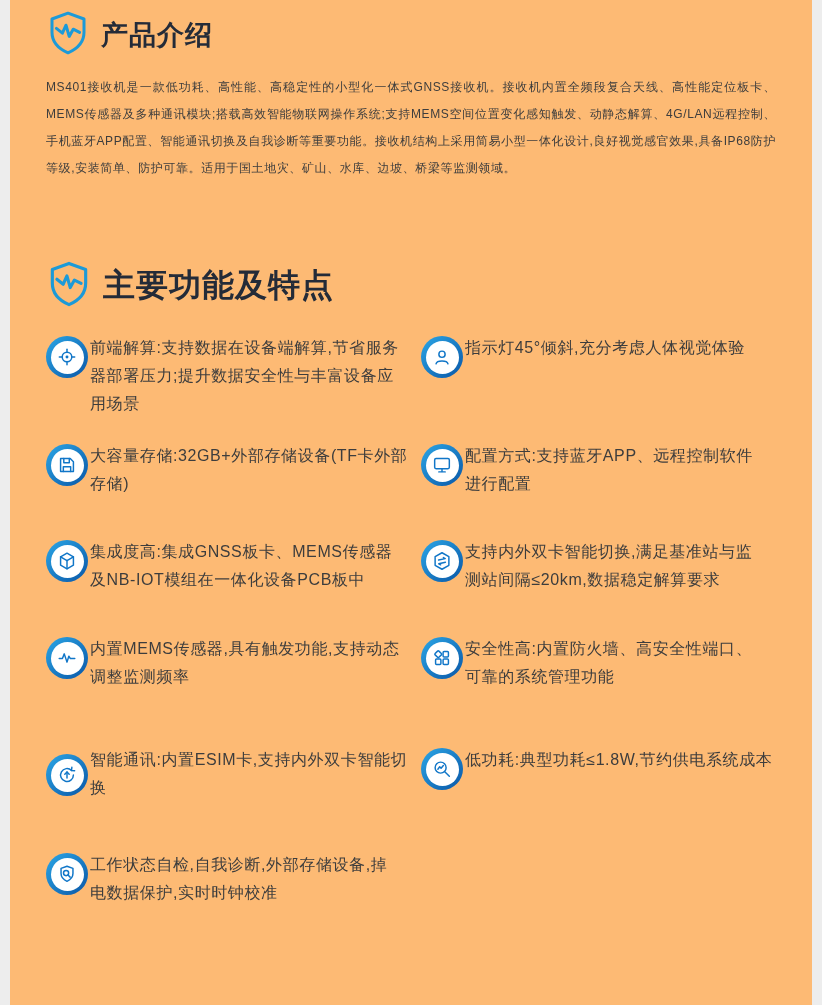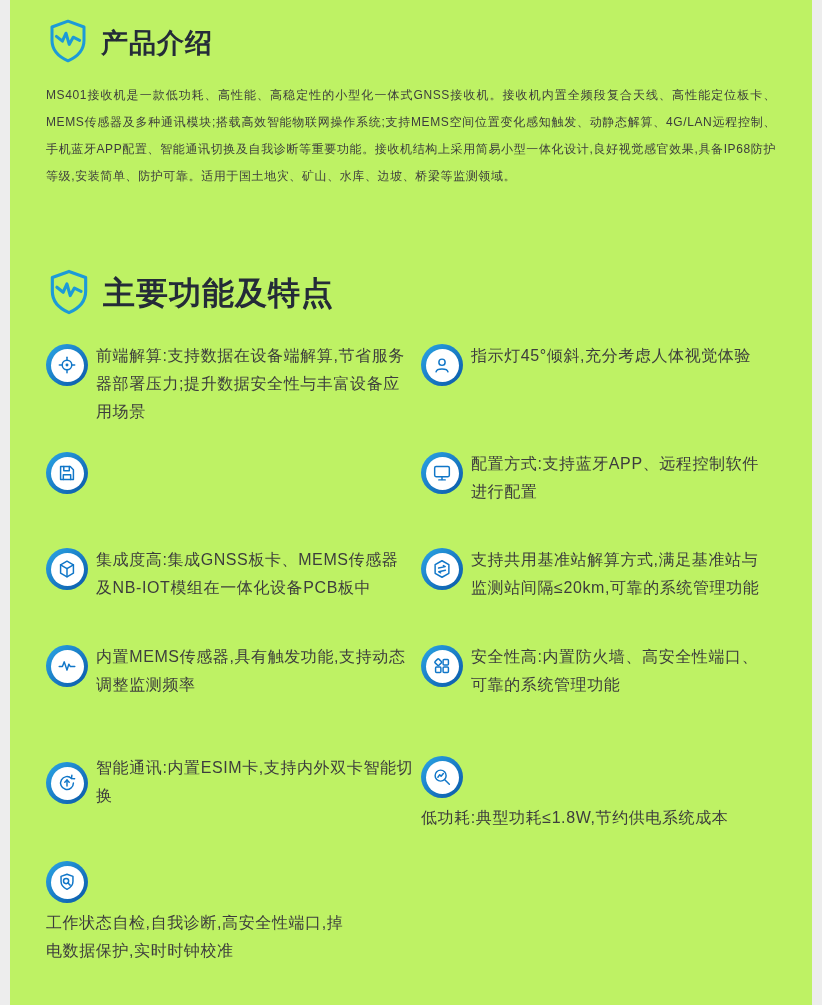--- a/index.html
+++ b/index.html
@@ -4,24 +4,24 @@
 <style>
   html, body {
     margin: 0;
     padding: 0;
     background: #ededed;
     font-family: "Liberation Sans", "DejaVu Sans", sans-serif;
   }
   .page {
     width: 802px;
     margin: 0 auto;
-    background: #bef264;
+    background: #fdba74;
     min-height: 1005px;
     box-sizing: border-box;
-    padding: 16px 34px 10px 34px;
+    padding: 8px 34px 10px 34px;
   }
   .section-header {
     display: flex;
     align-items: center;
     gap: 9px;
     margin: 0;
   }
   .section-header .shield {
     flex: 0 0 auto;
     display: block;
@@ -44,37 +44,37 @@
   .section-gap { height: 64px; }
   .features-grid {
     display: grid;
     grid-template-columns: 375px 1fr;
     margin-top: 22px;
     padding-left: 2px;
   }
   .feature {
     display: flex;
     align-items: flex-start;
-    gap: 8px;
+    gap: 2px;
   }
   .feature-text {
     font-size: 16px;
     line-height: 28px;
     color: #3d3d3d;
     letter-spacing: 0.6px;
     max-width: 318px;
     margin-top: -2px;
   }
   .col-right .feature-text { max-width: 302px; }
   .mb1 { margin-bottom: 26px; }
   .mb2 { margin-bottom: 42px; }
   .mb3 { margin-bottom: 43px; }
   .mb4 { margin-bottom: 57px; }
   .mb5 { margin-bottom: 51px; align-items: center; }
-  .mb6 { margin-bottom: 18px; flex-direction: column; }
+  .mb6 { margin-bottom: 18px; }
   .fi {
     flex: 0 0 auto;
     width: 42px;
     height: 42px;
     border-radius: 50%;
     background: linear-gradient(135deg, #2ba6e6 0%, #0a57a7 100%);
     display: flex;
     align-items: center;
     justify-content: center;
   }
@@ -149,20 +149,21 @@
     <div class="feature col-left mb2">
       <span class="fi">
           <span class="fi-inner">
         <svg width="22" height="22" viewBox="0 0 24 24" fill="none" stroke="#1076c8" stroke-width="1.6" stroke-linecap="round" stroke-linejoin="round">
           <path d="M5 5h10.5L19 8.5V19H5z"></path>
               <path d="M8.5 5v4.5h6V5"></path>
               <path d="M8 19v-5h8v5"></path>
         </svg>
       </span>
         </span>
+      <div class="feature-text">大容量存储:32GB+外部存储设备(TF卡外部存储)</div>
     </div>
     <div class="feature col-right mb2">
       <span class="fi">
           <span class="fi-inner">
         <svg width="22" height="22" viewBox="0 0 24 24" fill="none" stroke="#1076c8" stroke-width="1.6" stroke-linecap="round" stroke-linejoin="round">
           <rect x="4" y="5" width="16" height="11" rx="1.5"></rect>
               <line x1="12" y1="16" x2="12" y2="19"></line>
               <line x1="8.5" y1="19.5" x2="15.5" y2="19.5"></line>
         </svg>
       </span>
@@ -185,21 +186,21 @@
     <div class="feature col-right mb3">
       <span class="fi">
           <span class="fi-inner">
         <svg width="22" height="22" viewBox="0 0 24 24" fill="none" stroke="#1076c8" stroke-width="1.6" stroke-linecap="round" stroke-linejoin="round">
           <path d="M12 3l7.5 4.3v9.4L12 21l-7.5-4.3V7.3z"></path>
               <path d="M8.3 11l7.2-1.6-2-1.2"></path>
               <path d="M15.7 13.4l-7.2 1.6 2 1.2"></path>
         </svg>
       </span>
         </span>
-      <div class="feature-text">支持共用基准站解算方式,满足基准站与监测站间隔≤20km,可靠的系统管理功能</div>
+      <div class="feature-text">支持内外双卡智能切换,满足基准站与监测站间隔≤20km,数据稳定解算要求</div>
     </div>
 
     <div class="feature col-left mb4">
       <span class="fi">
           <span class="fi-inner">
         <svg width="22" height="22" viewBox="0 0 24 24" fill="none" stroke="#1076c8" stroke-width="1.6" stroke-linecap="round" stroke-linejoin="round">
           <polyline points="3.5,12.5 7,12.5 9,7.5 12,16.5 14,10 15.5,12.5 20.5,12.5"></polyline>
         </svg>
       </span>
         </span>
@@ -248,17 +249,17 @@
     <div class="feature col-right mb6">
       <span class="fi">
           <span class="fi-inner">
         <svg width="22" height="22" viewBox="0 0 24 24" fill="none" stroke="#1076c8" stroke-width="1.6" stroke-linecap="round" stroke-linejoin="round">
           <path d="M12 3.5l6.5 2.4v5.6c0 4-2.6 6.7-6.5 8.5-3.9-1.8-6.5-4.5-6.5-8.5V5.9z"></path>
           <circle cx="11" cy="11" r="2.8"></circle>
               <line x1="13.1" y1="13.1" x2="15.4" y2="15.4"></line>
         </svg>
       </span>
         </span>
-      <div class="feature-text">工作状态自检,自我诊断,高安全性端口,掉电数据保护,实时时钟校准</div>
+      <div class="feature-text">工作状态自检,自我诊断,外部存储设备,掉电数据保护,实时时钟校准</div>
     </div>
 
   </div>
 </div>
 
 </body></html>

